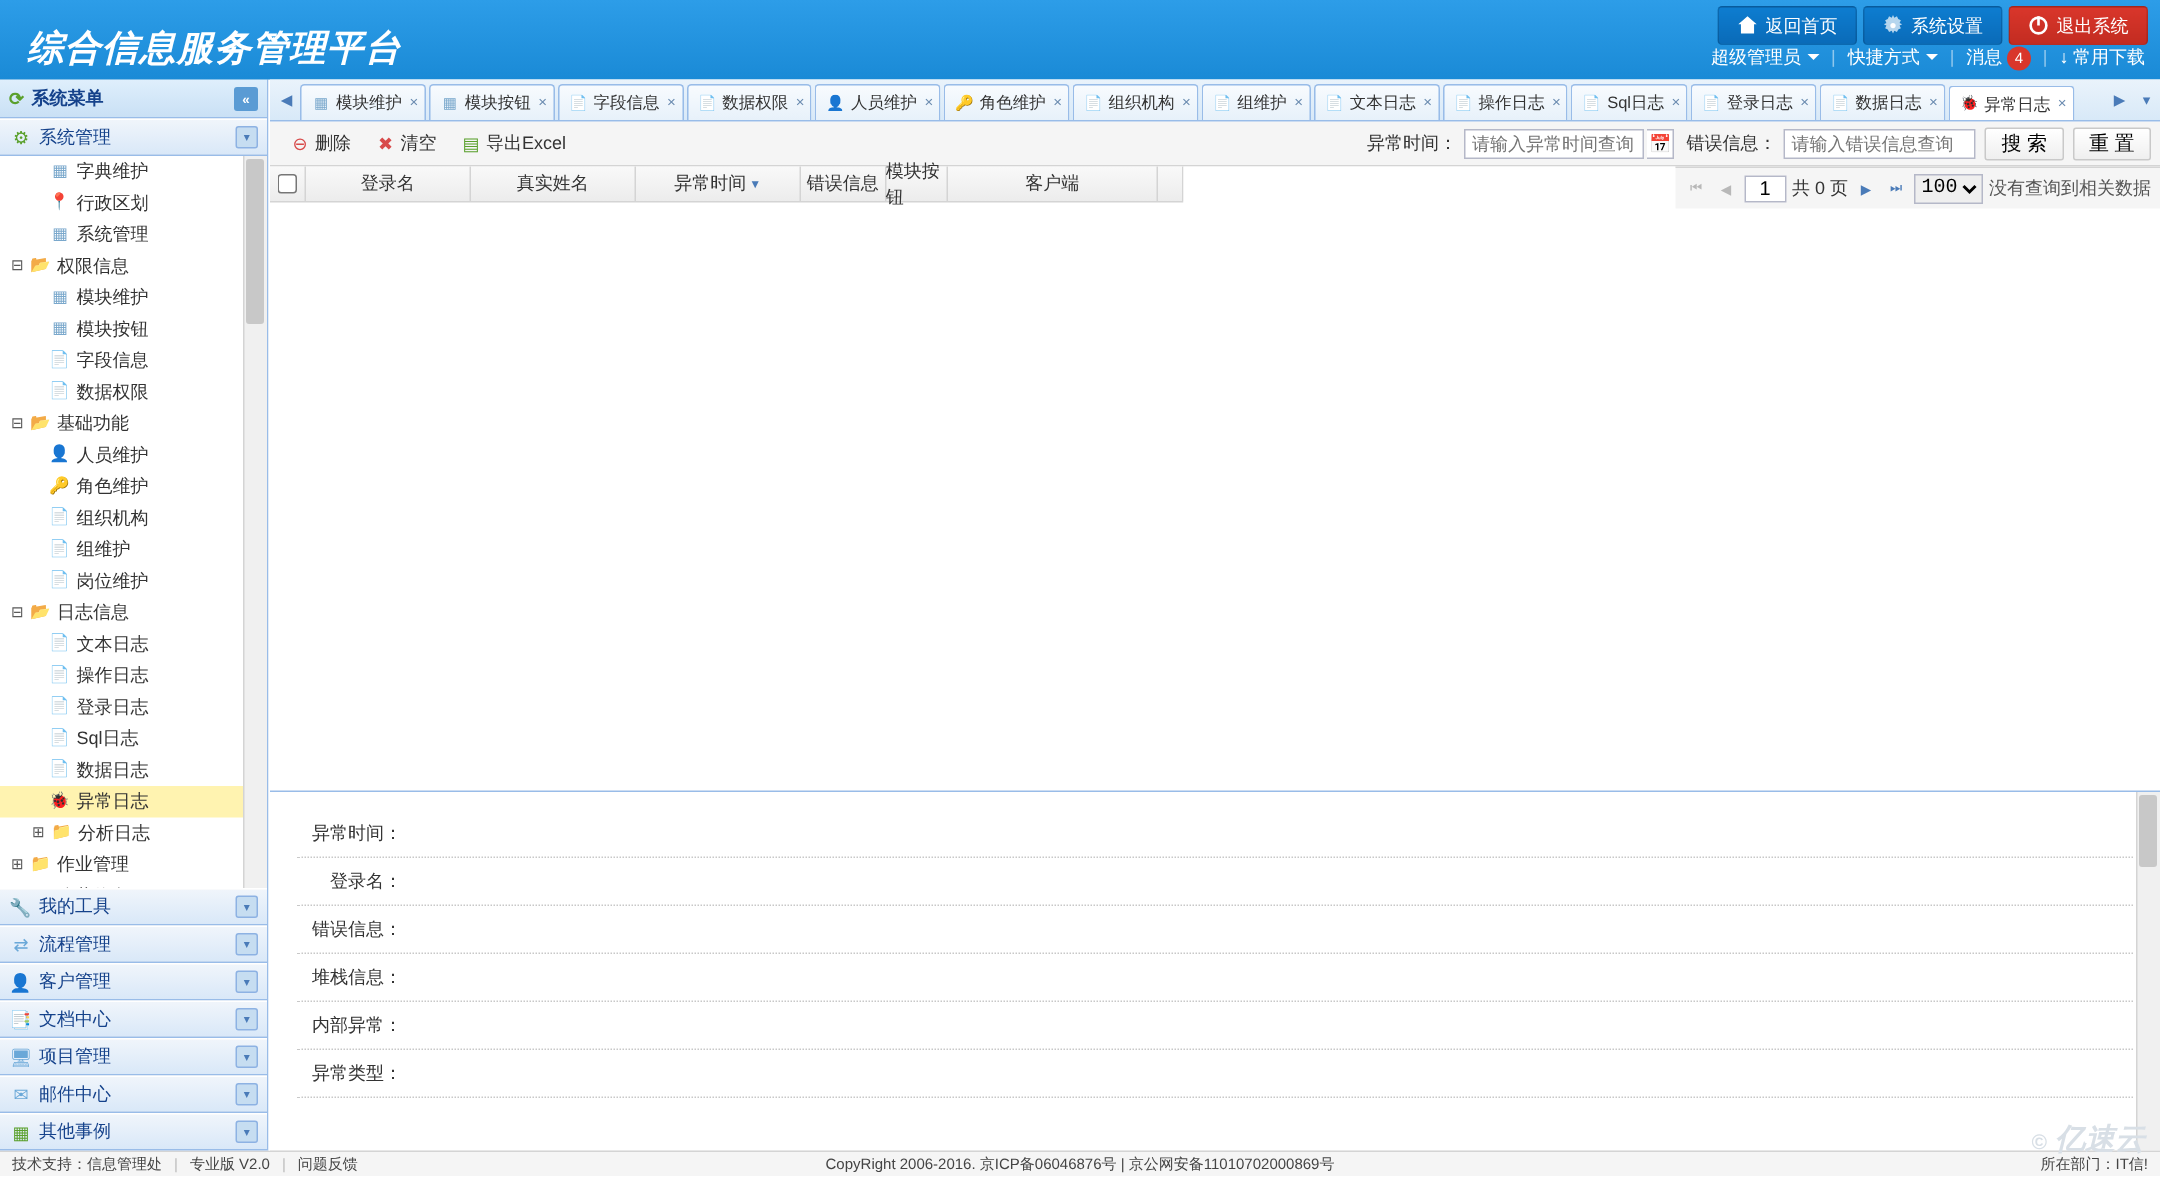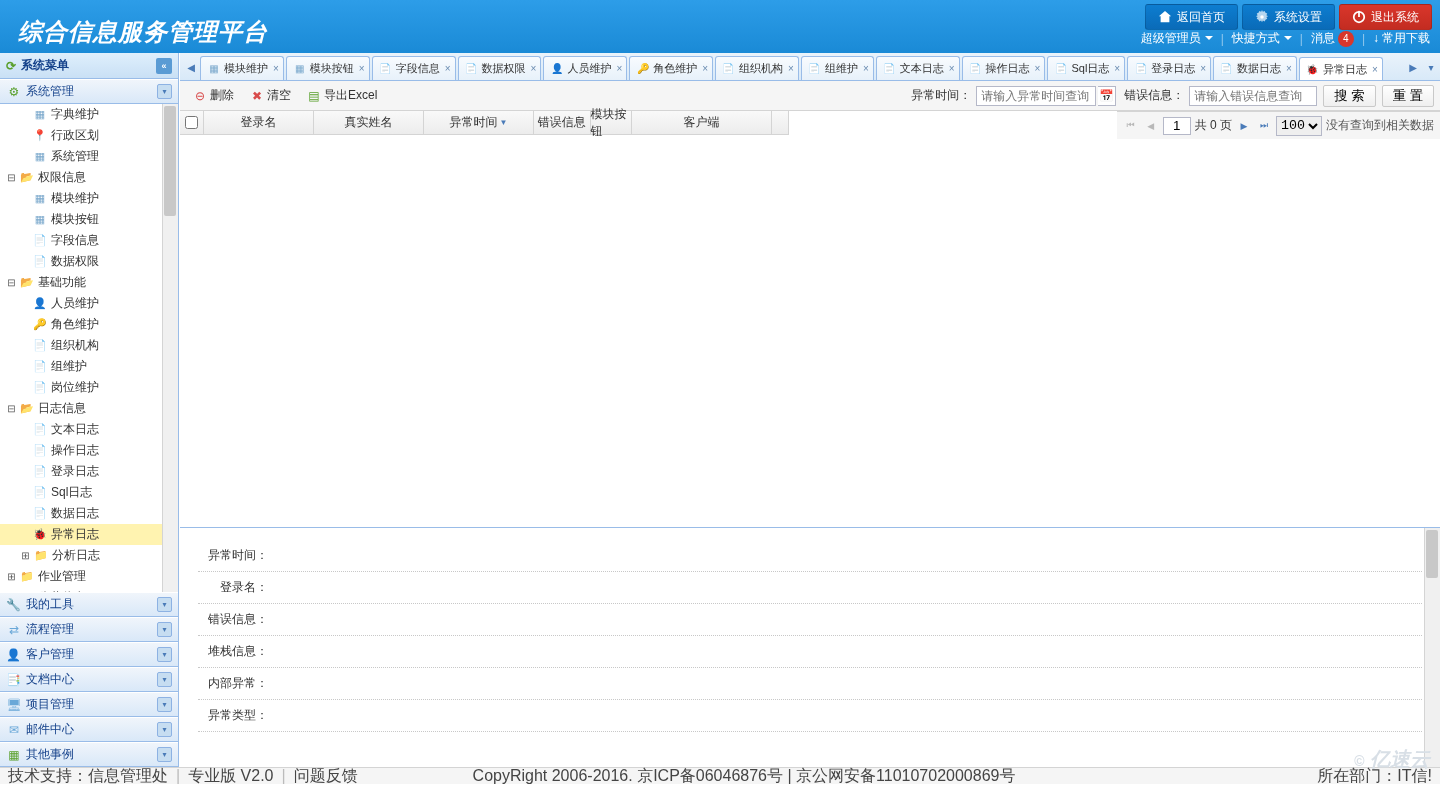--- a/index.html
+++ b/index.html
@@ -70,23 +70,23 @@
 .pbtn { width: 16px; height: 16px; display: flex; align-items: center; justify-content: center; color: #b8b8b8; cursor: pointer; font-size: 9px; }
 .pbtn.on { color: #4a7bb8; }
 .pinput { width: 28px; height: 18px; border: 1px solid #b5b8c8; text-align: center; }
 .psel { height: 20px; border: 1px solid #b5b8c8; font-family: Liberation Mono, monospace; }
 .pager .msg { margin-left: auto; color: #555; }
 .details { height: 240px; border-top: 1px solid #99bce8; overflow-y: auto; position: relative; padding: 12px 18px; }
 .det-scroll { position: absolute; right: 0; top: 0; bottom: 0; width: 16px; background: #f0f0f0; border-left: 1px solid #d4d4d4; }
 .det-thumb { position: absolute; right: 2px; top: 2px; width: 12px; height: 48px; background: #c8c8c8; border-radius: 2px; }
 .drow { display: flex; padding: 7px 0; border-bottom: 1px dotted #c8c8c8; }
 .drow .dl { width: 70px; text-align: right; color: #333; }
-.footer { height: 17px; background: #f5f5f5; border-top: 1px solid #d4d4d4; display: flex; align-items: center; padding: 0 8px; font-size: 16px; color: #444; }
+.footer { height: 17px; background: #f5f5f5; border-top: 1px solid #d4d4d4; display: flex; align-items: center; padding: 0 8px; font-size: 10px; color: #444; }
 .footer .sep2 { margin: 0 8px; color: #bbb; }
-.footer .center { position: absolute; left: 50%; transform: translateX(-50%); margin-left: 24px; }
+.footer .center { position: absolute; left: 50%; transform: translateX(-50%); }
 .watermark { position: absolute; right: 10px; bottom: 28px; color: #d8dfe6; font-size: 20px; font-weight: bold; font-style: italic; pointer-events: none; }
 .header-sub > span { cursor: pointer; }
 svg { display: block; }
 </style>
 </head>
 <body>
 
 <div class="header">
   <div class="header-title">综合信息服务管理平台</div>
   <div class="header-top-btns">

